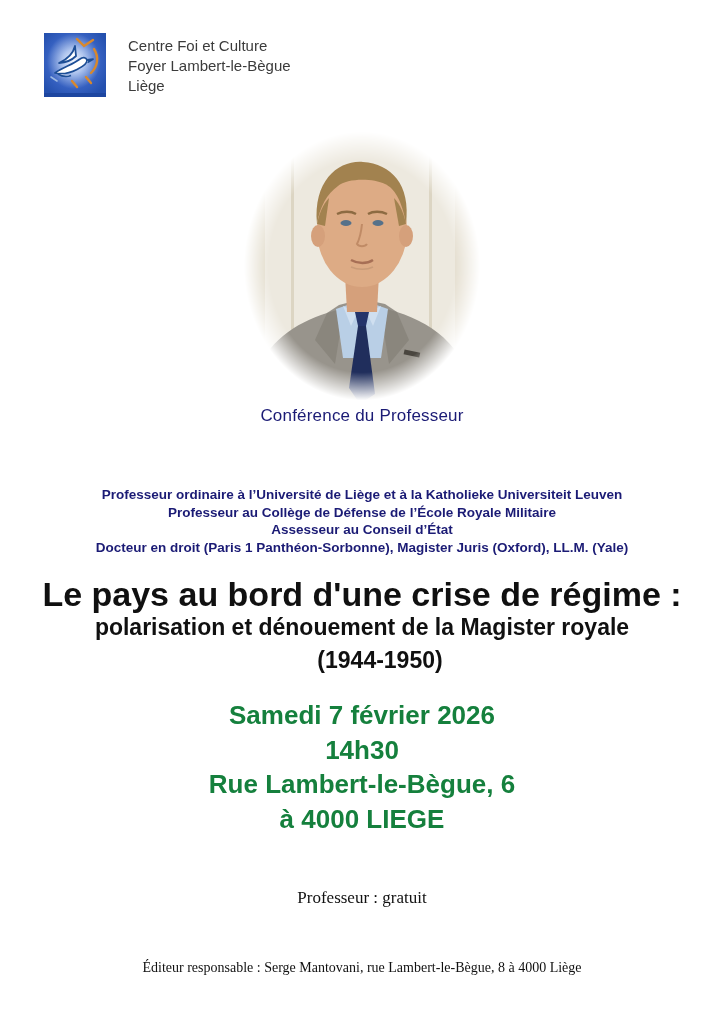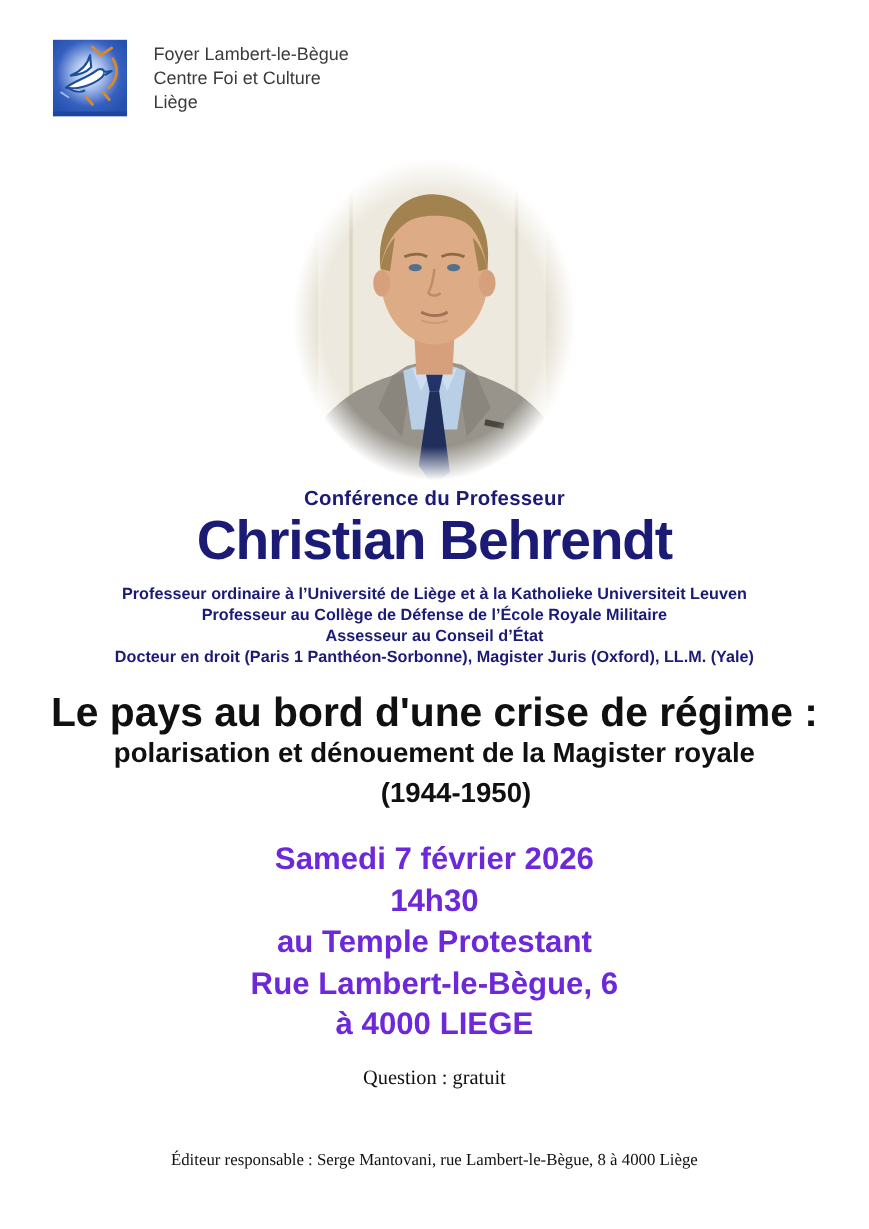--- a/index.html
+++ b/index.html
@@ -13,36 +13,36 @@
   .org-text{margin-left:22px;color:#3b3b3b;font-size:15px;line-height:20px;padding-top:3px;}
   .org-text .it{}
 
   
   .portrait{position:absolute;top:126px;left:50%;transform:translateX(-50%);
             width:246px;height:280px;}
 
   
   .navy{color:#1b1b75;}
   .kicker{position:absolute;top:406px;left:0;width:100%;text-align:center;
-          font-size:17px;font-weight:bold;letter-spacing:.2px;}
+          font-size:17px;font-weight:normal;letter-spacing:.2px;}
   .speaker{position:absolute;top:423px;left:0;width:100%;text-align:center;
            font-size:46px;font-weight:bold;letter-spacing:-1px;}
   .creds{position:absolute;top:486px;left:0;width:100%;text-align:center;
          font-size:13.5px;font-weight:bold;line-height:17.6px;}
 
   
   .lecture{position:absolute;top:578px;left:0;width:100%;text-align:center;
            color:#101010;font-weight:bold;}
   .lecture .l1{font-size:34px;line-height:33px;}
   .lecture .l2{font-size:23px;line-height:33px;}
   .lecture .l3{font-size:23px;line-height:33px;margin-left:36px;}
 
   
   .event{position:absolute;top:698px;left:0;width:100%;text-align:center;
-         color:#6d28d9;font-weight:bold;font-size:26px;line-height:34.5px;}
+         color:#15803d;font-weight:bold;font-size:26px;line-height:34.5px;}
 
   
   .paf{position:absolute;top:888px;left:0;width:100%;text-align:center;
        font-family:"Liberation Serif", serif;font-size:17px;line-height:20px;color:#111;}
 
   
   .editor{position:absolute;top:960px;left:0;width:100%;text-align:center;
           font-family:"Liberation Serif", serif;font-size:14px;color:#111;}
 </style>
 </head>
@@ -76,22 +76,22 @@
           <path d="M50,16 C55,24 54,33 47,40"></path>
           <path d="M42,44 L47,50"></path>
           <path d="M28,48 L33,54"></path>
         </g>
         <g stroke="#9db8e0" stroke-width="1.6" fill="none" stroke-linecap="round">
           <path d="M7,44 L13,48"></path>
         </g>
       </svg>
     </div>
     <div class="org-text">
+      <div>Centre Foi et Culture</div>
       <div>Foyer Lambert-le-Bègue</div>
-      <div>Centre Foi et Culture</div>
       <div class="it">Liège</div>
     </div>
   </div>
 
   <div class="portrait">
     <svg viewBox="0 0 246 280" width="246" height="280">
       <defs>
         <radialGradient id="vig" cx="50%" cy="50%" r="50%">
           <stop offset="0%" stop-color="#fff" stop-opacity="1"></stop>
           <stop offset="76%" stop-color="#fff" stop-opacity="1"></stop>
@@ -138,42 +138,40 @@
         <ellipse cx="107" cy="97" rx="5.5" ry="3" fill="#55718a"></ellipse>
         <ellipse cx="139" cy="97" rx="5.5" ry="3" fill="#55718a"></ellipse>
         <path d="M123,98 C122,108 120,114 118,118 C120,121 126,121 128,118" stroke="#c08b66" stroke-width="2" fill="none"></path>
         <path d="M112,134 C119,138 128,138 134,134" stroke="#a76f55" stroke-width="2.5" fill="none"></path>
         <path d="M112,141 C119,144 128,144 134,141" stroke="#c99b78" stroke-width="1.5" fill="none"></path>
       </g>
     </svg>
   </div>
 
   <div class="kicker navy">Conférence du Professeur</div>
-  <div class="speaker navy">Christian Behrendt</div>
 
   <div class="creds navy">
     <div>Professeur ordinaire à l’Université de Liège et à la Katholieke Universiteit Leuven</div>
     <div>Professeur au Collège de Défense de l’École Royale Militaire</div>
     <div>Assesseur au Conseil d’État</div>
     <div>Docteur en droit (Paris 1 Panthéon-Sorbonne), Magister Juris (Oxford), LL.M. (Yale)</div>
   </div>
 
   <div class="lecture">
     <div class="l1">Le pays au bord d'une crise de régime :</div>
     <div class="l2">polarisation et dénouement de la Magister royale</div>
     <div class="l3">(1944-1950)</div>
   </div>
 
   <div class="event">
     <div>Samedi 7 février 2026</div>
     <div>14h30</div>
-    <div>au Temple Protestant</div>
     <div>Rue Lambert-le-Bègue, 6</div>
     <div>à 4000 LIEGE</div>
   </div>
 
   <div class="paf">
-    <div>Question : gratuit</div>
+    <div>Professeur : gratuit</div>
   </div>
 
   <div class="editor">Éditeur responsable : Serge Mantovani, rue Lambert-le-Bègue, 8 à 4000 Liège</div>
 
 </div>
 
 </body></html>

